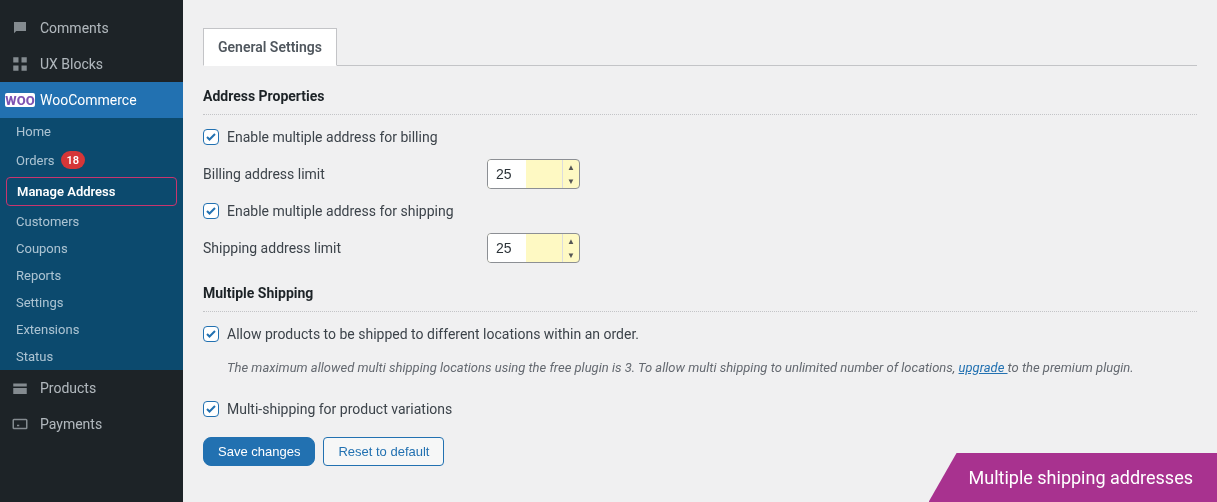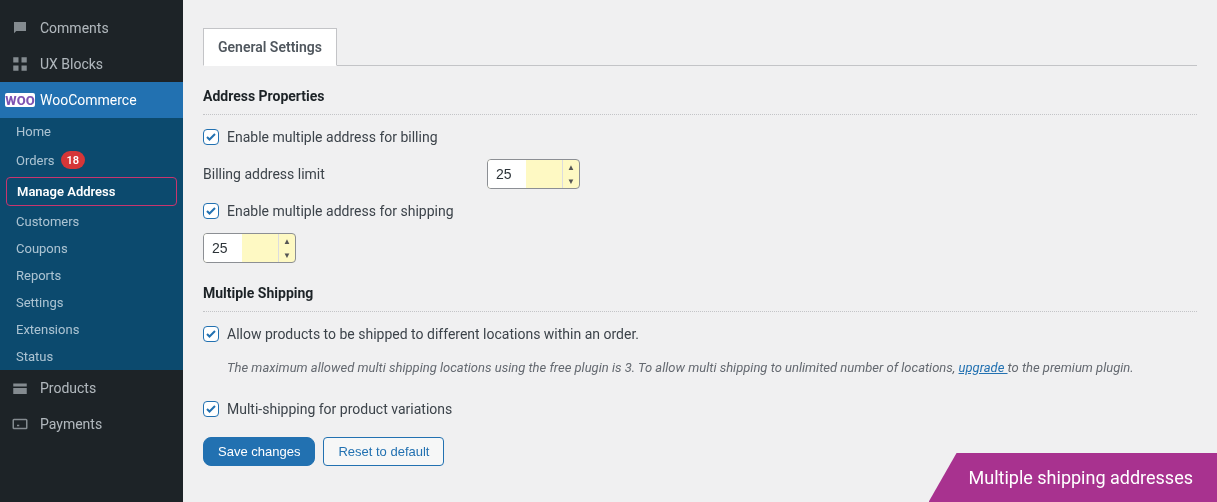--- a/index.html
+++ b/index.html
@@ -155,20 +155,21 @@
           <span class="checkbox checked">
             <svg width="12" height="12" viewBox="0 0 24 24" fill="none" stroke="#2271b1" stroke-width="4">
                 <polyline points="4 12 9 17 20 6"></polyline>
               </svg>
           </span>
           <span>Enable multiple address for shipping</span>
         </label>
       </div>
 
       <div class="field-row">
+        <span class="label-text">Shipping address limit</span>
         <div class="num-input">
           <input type="text" value="25" style="">
           <div class="spinners">
             <div class="spin">▲</div>
             <div class="spin">▼</div>
           </div>
         </div>
       </div>
     </div>
 

